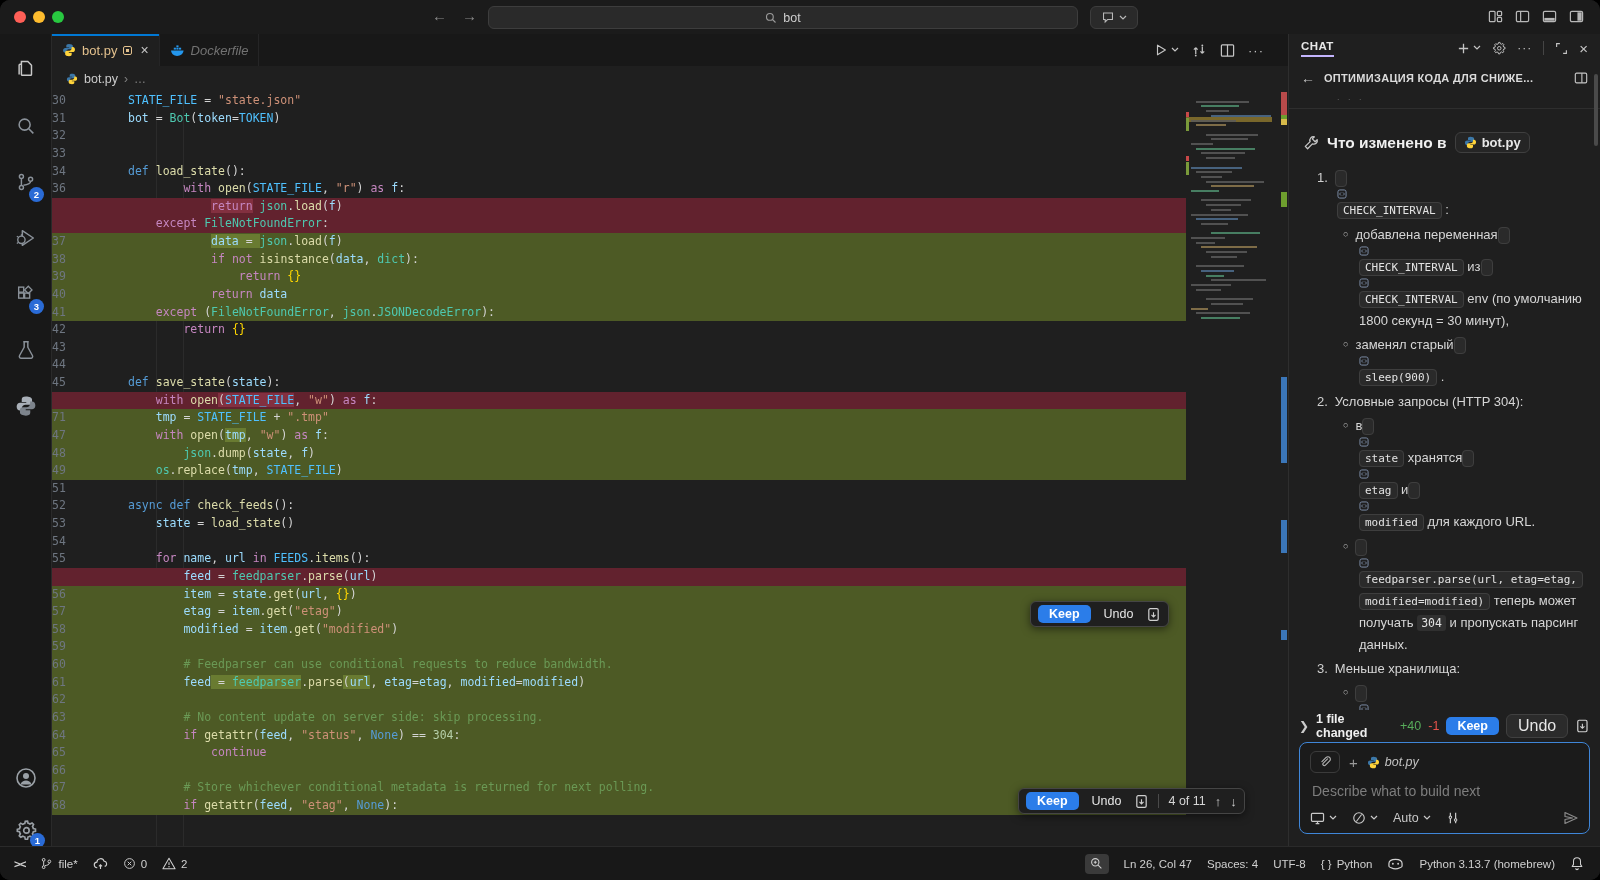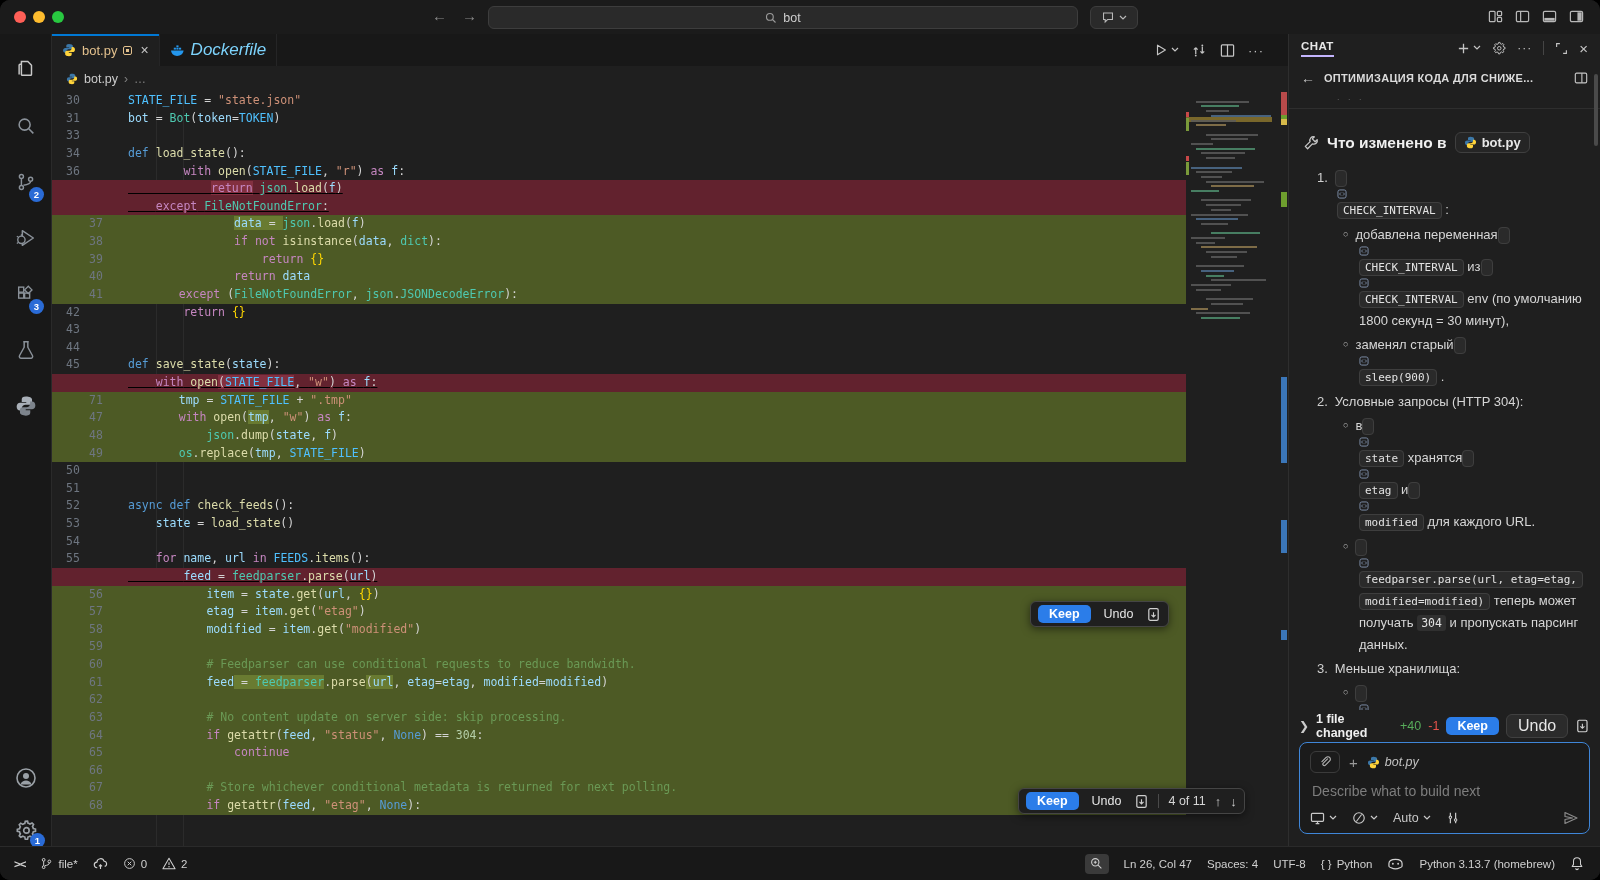--- a/index.html
+++ b/index.html
@@ -19,37 +19,37 @@
   #activitybar { position:absolute; left:0; top:34px; width:52px; height:812px; background:#181818; border-right:1px solid #2a2a2a; }
   .ab-icon { position:absolute; left:0; width:52px; height:40px; display:flex; align-items:center; justify-content:center; }
   .badge { position:absolute; right:8px; bottom:0px; min-width:15px; height:15px; border-radius:50%; background:#2a6bd6; color:#fff; font-size:9.5px; display:flex; align-items:center; justify-content:center; font-weight:600; }
 
   
   #tabbar { position:absolute; left:52px; top:34px; width:1236px; height:32px; background:#181818; display:flex; }
   .tab { height:32px; display:flex; align-items:center; gap:6px; padding:0 10px; border-right:1px solid #252526; position:relative; }
   .tab.active { background:#1f1f1f; }
   .tab.active::before { content:""; position:absolute; left:0; top:0; right:0; height:2px; background:#0078d4; }
   .tab-label-mod { color:#e2c08d; font-size:13px; }
-  .tab-label-prev { color:#7dd3fc; font-size:17px; font-style:italic; }
+  .tab-label-prev { color:#737373; font-size:13px; font-style:italic; }
   .dirty-box { width:9px; height:9px; border:1.2px solid #e2c08d; border-radius:2px; display:flex; align-items:center; justify-content:center; }
   .dirty-box i { display:block; width:3px; height:3px; background:#e2c08d; }
   .tab-close { color:#c5c5c5; font-size:14px; line-height:1; margin-left:2px; }
   #editor-actions { position:absolute; right:24px; top:0; height:32px; display:flex; align-items:center; gap:13px; }
 
   
   #breadcrumb { position:absolute; left:52px; top:66px; width:1236px; height:26px; background:#1f1f1f; display:flex; align-items:center; gap:6px; padding-left:14px; color:#cccccc; font-size:12.5px; }
   .bc-sep { color:#818181; font-size:12px; }
 
   
   #editor { position:absolute; left:52px; top:92px; width:1236px; height:754px; background:#1f1f1f; overflow:hidden; }
   .guide { position:absolute; top:0; bottom:0; width:1px; background:rgba(255,255,255,0.055); }
   .crow { position:relative; width:1134px; height:17.63px; display:flex; font-family:"DejaVu Sans Mono","Liberation Mono",monospace; font-size:11.5px; line-height:17.63px; white-space:pre; }
-  .crow.add { background:#4d5a25;padding-left:23px; }
-  .crow.del { background:#62222e;text-decoration:underline; }
-  .gut { width:60px; flex:0 0 60px; text-align:center; padding-right:18px; color:#6e7681; }
+  .crow.add { background:#4d5a25; }
+  .crow.del { background:#62222e; }
+  .gut { width:60px; flex:0 0 60px; text-align:left; padding-right:18px; color:#6e7681; }
   .ct { padding-left:16px; }
   .tp{color:#d4d4d4}.tk2{color:#c586c0}.td{color:#569cd6}.tf{color:#dcdcaa}.tv{color:#9cdcfe}.tc{color:#4fc1ff}.tm{color:#4ec9b0}.ts{color:#ce9178}.tn{color:#b5cea8}.tcm{color:#6a9955}.tb{color:#ffd700}
   .add .hl{background:#697b31}.del .hl{background:#833040}
 
   #minimap { position:absolute; left:1134px; top:0; width:86px; height:240px; background:#1f1f1f; }
   #ruler { position:absolute; left:1228px; top:0; width:8px; height:754px; }
   .rmark { position:absolute; left:1px; width:6px; }
 
   .diff-widget { position:absolute; display:flex; align-items:center; gap:9px; background:#1f1f1f; border:1px solid #454545; border-radius:6px; padding:2px 7px; height:26px; box-shadow:0 2px 8px rgba(0,0,0,.5); font-size:12.5px; }
   .btn-keep { background:#2b7de9; color:#fff; border-radius:5px; padding:2px 11px; font-size:12.5px; font-weight:600; }
@@ -275,40 +275,40 @@
     <span class="bc-sep">›</span>
     <span class="bc-sep">…</span>
   </div>
 
   <div id="editor">
     <div class="guide" style="left:104px"></div>
     <div class="guide" style="left:131px"></div>
     <div id="code-lines">
         <div class="crow"><span class="gut">30</span><span class="ct"><span class="tc">STATE_FILE</span><span class="tp"> = </span><span class="ts">"state.json"</span></span></div>
         <div class="crow"><span class="gut">31</span><span class="ct"><span class="tv">bot</span><span class="tp"> = </span><span class="tm">Bot</span><span class="tp">(</span><span class="tv">token</span><span class="tp">=</span><span class="tc">TOKEN</span><span class="tp">)</span></span></div>
+        <div class="crow"><span class="gut">32</span><span class="ct"></span></div>
         <div class="crow"><span class="gut">33</span><span class="ct"></span></div>
         <div class="crow"><span class="gut">34</span><span class="ct"><span class="td">def </span><span class="tf">load_state</span><span class="tp">():</span></span></div>
         <div class="crow"><span class="gut">36</span><span class="ct"><span class="tp">        </span><span class="tk2">with</span><span class="tp"> </span><span class="tf">open</span><span class="tp">(</span><span class="tc">STATE_FILE</span><span class="tp">, </span><span class="ts">"r"</span><span class="tp">) </span><span class="tk2">as</span><span class="tp"> </span><span class="tv">f</span><span class="tp">:</span></span></div>
         <div class="crow del"><span class="gut"></span><span class="ct"><span class="tp">            </span><span class="tk2 hl">return</span><span class="tp"> </span><span class="tm">json</span><span class="tp">.</span><span class="tf">load</span><span class="tp">(</span><span class="tv">f</span><span class="tp">)</span></span></div>
         <div class="crow del"><span class="gut"></span><span class="ct"><span class="tp">    </span><span class="tk2">except</span><span class="tp"> </span><span class="tm">FileNotFoundError</span><span class="tp">:</span></span></div>
         <div class="crow add"><span class="gut">37</span><span class="ct"><span class="tp">            </span><span class="tv hl">data</span><span class="tp hl"> = </span><span class="tm">json</span><span class="tp">.</span><span class="tf">load</span><span class="tp">(</span><span class="tv">f</span><span class="tp">)</span></span></div>
         <div class="crow add"><span class="gut">38</span><span class="ct"><span class="tp">            </span><span class="tk2">if</span><span class="tp"> </span><span class="tk2">not</span><span class="tp"> </span><span class="tf">isinstance</span><span class="tp">(</span><span class="tv">data</span><span class="tp">, </span><span class="tm">dict</span><span class="tp">):</span></span></div>
         <div class="crow add"><span class="gut">39</span><span class="ct"><span class="tp">                </span><span class="tk2">return</span><span class="tp"> </span><span class="tb">{}</span></span></div>
         <div class="crow add"><span class="gut">40</span><span class="ct"><span class="tp">            </span><span class="tk2">return</span><span class="tp"> </span><span class="tv">data</span></span></div>
         <div class="crow add"><span class="gut">41</span><span class="ct"><span class="tp">    </span><span class="tk2">except</span><span class="tp"> (</span><span class="tm">FileNotFoundError</span><span class="tp">, </span><span class="tm">json</span><span class="tp">.</span><span class="tm">JSONDecodeError</span><span class="tp">):</span></span></div>
         <div class="crow"><span class="gut">42</span><span class="ct"><span class="tp">        </span><span class="tk2">return</span><span class="tp"> </span><span class="tb">{}</span></span></div>
         <div class="crow"><span class="gut">43</span><span class="ct"></span></div>
         <div class="crow"><span class="gut">44</span><span class="ct"></span></div>
         <div class="crow"><span class="gut">45</span><span class="ct"><span class="td">def </span><span class="tf">save_state</span><span class="tp">(</span><span class="tv">state</span><span class="tp">):</span></span></div>
         <div class="crow del"><span class="gut"></span><span class="ct"><span class="tp">    </span><span class="tk2">with</span><span class="tp"> </span><span class="tf">open</span><span class="tp hl">(</span><span class="tc hl">STATE_FILE</span><span class="tp">, </span><span class="ts">"w"</span><span class="tp">) </span><span class="tk2">as</span><span class="tp"> </span><span class="tv">f</span><span class="tp">:</span></span></div>
         <div class="crow add"><span class="gut">71</span><span class="ct"><span class="tp">    </span><span class="tv">tmp</span><span class="tp"> = </span><span class="tc">STATE_FILE</span><span class="tp"> + </span><span class="ts">".tmp"</span></span></div>
         <div class="crow add"><span class="gut">47</span><span class="ct"><span class="tp">    </span><span class="tk2">with</span><span class="tp"> </span><span class="tf">open</span><span class="tp">(</span><span class="tv hl">tmp</span><span class="tp">, </span><span class="ts">"w"</span><span class="tp">) </span><span class="tk2">as</span><span class="tp"> </span><span class="tv">f</span><span class="tp">:</span></span></div>
         <div class="crow add"><span class="gut">48</span><span class="ct"><span class="tp">        </span><span class="tm">json</span><span class="tp">.</span><span class="tf">dump</span><span class="tp">(</span><span class="tv">state</span><span class="tp">, </span><span class="tv">f</span><span class="tp">)</span></span></div>
         <div class="crow add"><span class="gut">49</span><span class="ct"><span class="tp">    </span><span class="tm">os</span><span class="tp">.</span><span class="tf">replace</span><span class="tp">(</span><span class="tv">tmp</span><span class="tp">, </span><span class="tc">STATE_FILE</span><span class="tp">)</span></span></div>
-        <div class="crow"><span class="gut">50</span><span class="ct"></span></div>
         <div class="crow"><span class="gut">51</span><span class="ct"></span></div>
         <div class="crow"><span class="gut">52</span><span class="ct"><span class="td">async</span><span class="tp"> </span><span class="td">def</span><span class="tp"> </span><span class="tf">check_feeds</span><span class="tp">():</span></span></div>
         <div class="crow"><span class="gut">53</span><span class="ct"><span class="tp">    </span><span class="tv">state</span><span class="tp"> = </span><span class="tf">load_state</span><span class="tp">()</span></span></div>
         <div class="crow"><span class="gut">54</span><span class="ct"></span></div>
         <div class="crow"><span class="gut">55</span><span class="ct"><span class="tp">    </span><span class="tk2">for</span><span class="tp"> </span><span class="tv">name</span><span class="tp">, </span><span class="tv">url</span><span class="tp"> </span><span class="tk2">in</span><span class="tp"> </span><span class="tc">FEEDS</span><span class="tp">.</span><span class="tf">items</span><span class="tp">():</span></span></div>
         <div class="crow del"><span class="gut"></span><span class="ct"><span class="tp">        </span><span class="tv">feed</span><span class="tp"> = </span><span class="tm">feedparser</span><span class="tp">.</span><span class="tf">parse</span><span class="tp">(</span><span class="tv">url</span><span class="tp">)</span></span></div>
         <div class="crow add"><span class="gut">56</span><span class="ct"><span class="tp">        </span><span class="tv">item</span><span class="tp"> = </span><span class="tv">state</span><span class="tp">.</span><span class="tf">get</span><span class="tp">(</span><span class="tv">url</span><span class="tp">, </span><span class="tb">{}</span><span class="tp">)</span></span></div>
         <div class="crow add"><span class="gut">57</span><span class="ct"><span class="tp">        </span><span class="tv">etag</span><span class="tp"> = </span><span class="tv">item</span><span class="tp">.</span><span class="tf">get</span><span class="tp">(</span><span class="ts">"etag"</span><span class="tp">)</span></span></div>
         <div class="crow add"><span class="gut">58</span><span class="ct"><span class="tp">        </span><span class="tv">modified</span><span class="tp"> = </span><span class="tv">item</span><span class="tp">.</span><span class="tf">get</span><span class="tp">(</span><span class="ts">"modified"</span><span class="tp">)</span></span></div>
         <div class="crow add"><span class="gut">59</span><span class="ct"></span></div>

